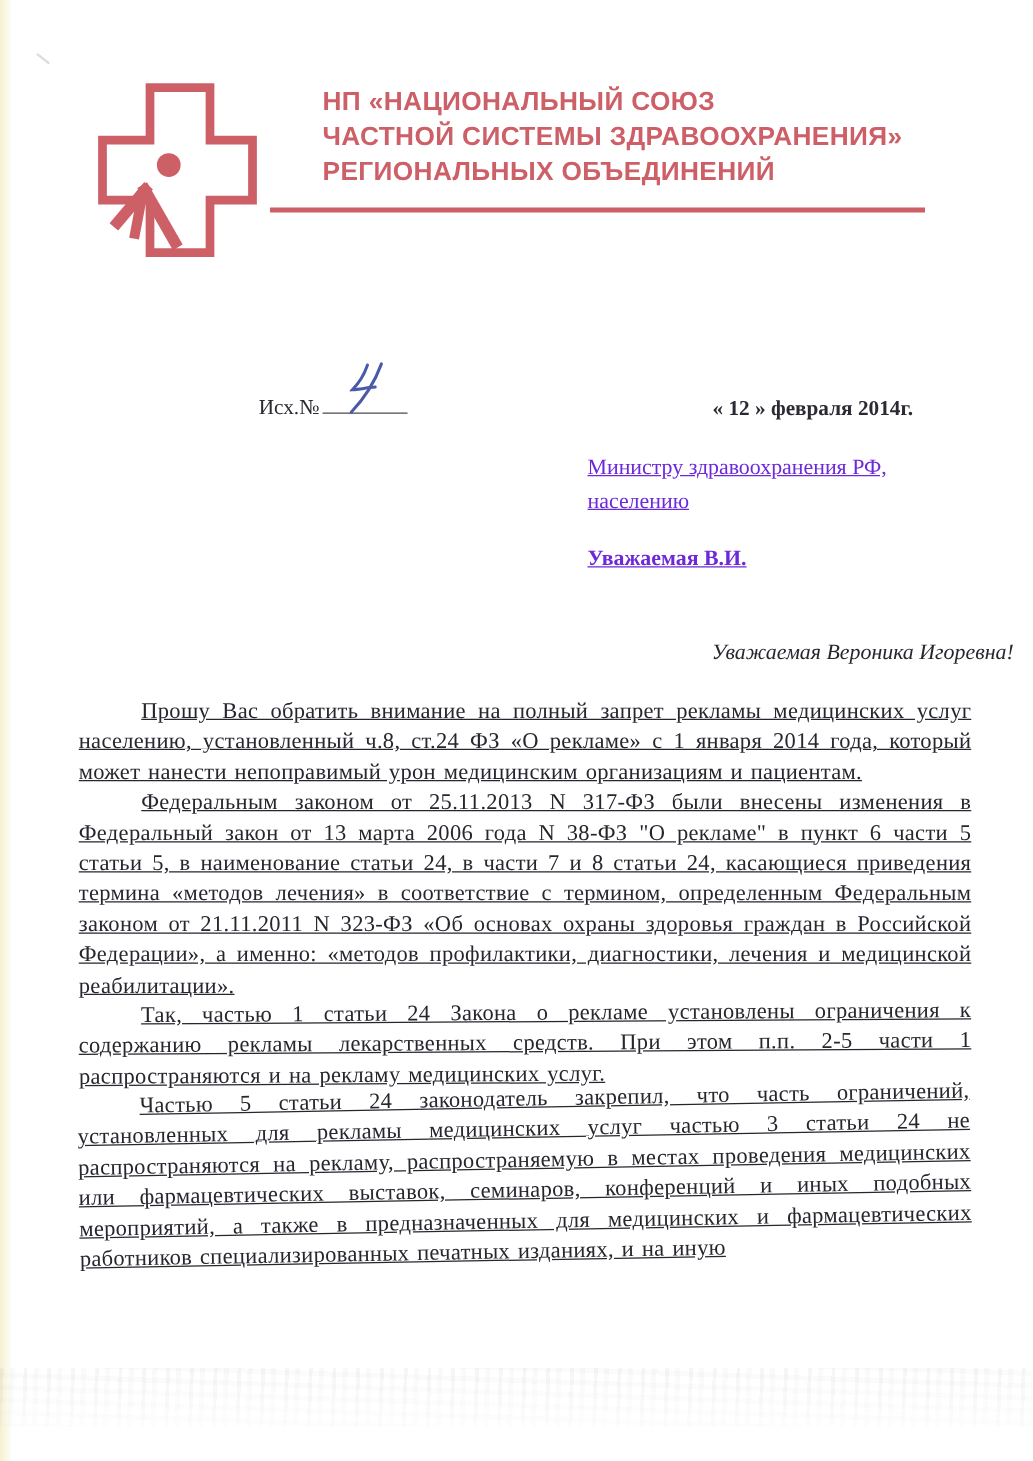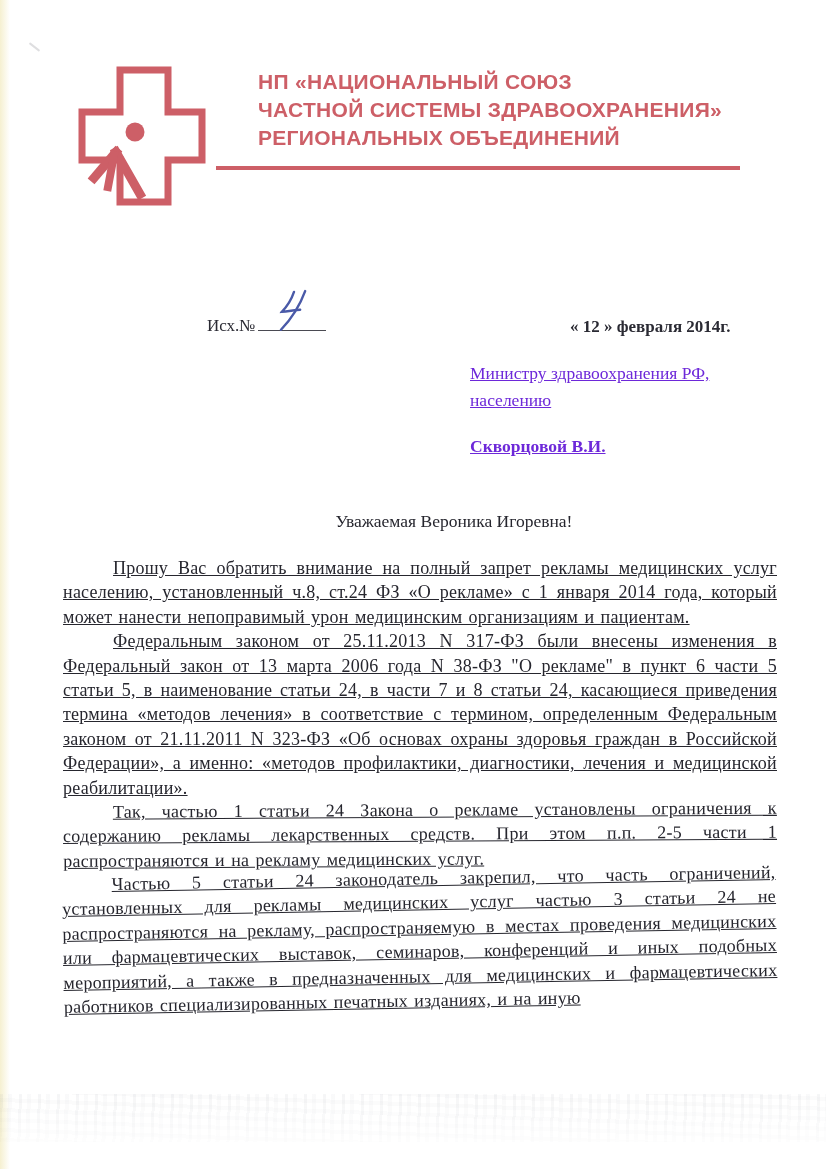--- a/index.html
+++ b/index.html
@@ -53,22 +53,23 @@
     border-bottom:1.6px solid #4a4a52;vertical-align:baseline;margin-left:2px;
   }
   .hand4{position:absolute;left:22px;top:-24px;transform:rotate(6deg);}
   .letter-date{position:absolute;left:570px;top:317px;font-size:17px;color:#2a2a33;font-weight:bold;}
   
   .recipient{position:absolute;left:470px;top:360px;font-size:17.5px;line-height:27px;color:#6d28d9;text-decoration:underline;}
   .recipient .name{font-weight:bold;margin-top:19px;}
   
   .salutation{
     position:absolute;left:63px;top:511px;width:714px;
-    text-align:center;font-size:17.5px;color:#26262e;
+    text-align:right;font-size:17.5px;color:#26262e;
     transform:translateX(34px);
+    font-style:italic;
   }
   .body-text{
     position:absolute;left:63px;top:556px;width:714px;
     font-size:18px;line-height:24.4px;color:#26262e;
     text-align:justify;letter-spacing:.25px;word-spacing:1.5px;text-decoration:underline;
   }
   .body-text p{margin:0;text-indent:50px;}
   .body-text p.tilt-a{transform:rotate(-0.35deg);transform-origin:0 50%;}
   .body-text p.tilt-b{transform:rotate(-1.05deg);transform-origin:0 60%;}
 </style>
@@ -102,21 +103,21 @@
           <path d="M12,4 C10,13 6,20 2,25 C8,24 14,22 20,21" fill="none" stroke="#4a5aa8" stroke-width="2.4" stroke-linecap="round"></path>
           <path d="M23,2 C20,14 13,30 3,43" fill="none" stroke="#4a5aa8" stroke-width="2.4" stroke-linecap="round"></path>
         </svg></span>
   </div>
 
   <div class="letter-date">« 12 » февраля 2014г.</div>
 
   <div class="recipient">
     <div>Министру здравоохранения РФ,</div>
     <div>населению</div>
-    <div class="name">Скворцовой В.И.</div>
+    <div class="name">Уважаемая В.И.</div>
   </div>
 
   <div class="salutation">Уважаемая Вероника Игоревна!</div>
 
   <div class="body-text">
     <p>Прошу Вас обратить внимание на полный запрет рекламы медицинских услуг населению, установленный ч.8, ст.24 ФЗ «О рекламе» с 1 января 2014 года, который может нанести непоправимый урон медицинским организациям и пациентам.</p>
     <p>Федеральным законом от 25.11.2013 N 317-ФЗ были внесены изменения в Федеральный закон от 13 марта 2006 года N 38-ФЗ "О рекламе" в пункт 6 части 5 статьи 5, в наименование статьи 24, в части 7 и 8 статьи 24, касающиеся приведения термина «методов лечения» в соответствие с термином, определенным Федеральным законом от 21.11.2011 N 323-ФЗ «Об основах охраны здоровья граждан в Российской Федерации», а именно: «методов профилактики, диагностики, лечения и медицинской реабилитации».</p>
     <p class="tilt-a">Так, частью 1 статьи 24 Закона о рекламе установлены ограничения к содержанию рекламы лекарственных средств. При этом п.п. 2-5 части 1 распространяются и на рекламу медицинских услуг.</p>
     <p class="tilt-b">Частью 5 статьи 24 законодатель закрепил, что часть ограничений, установленных для рекламы медицинских услуг частью 3 статьи 24 не распространяются на рекламу, распространяемую в местах проведения медицинских или фармацевтических выставок, семинаров, конференций и иных подобных мероприятий, а также в предназначенных для медицинских и фармацевтических работников специализированных печатных изданиях, и на иную</p>
   </div>

